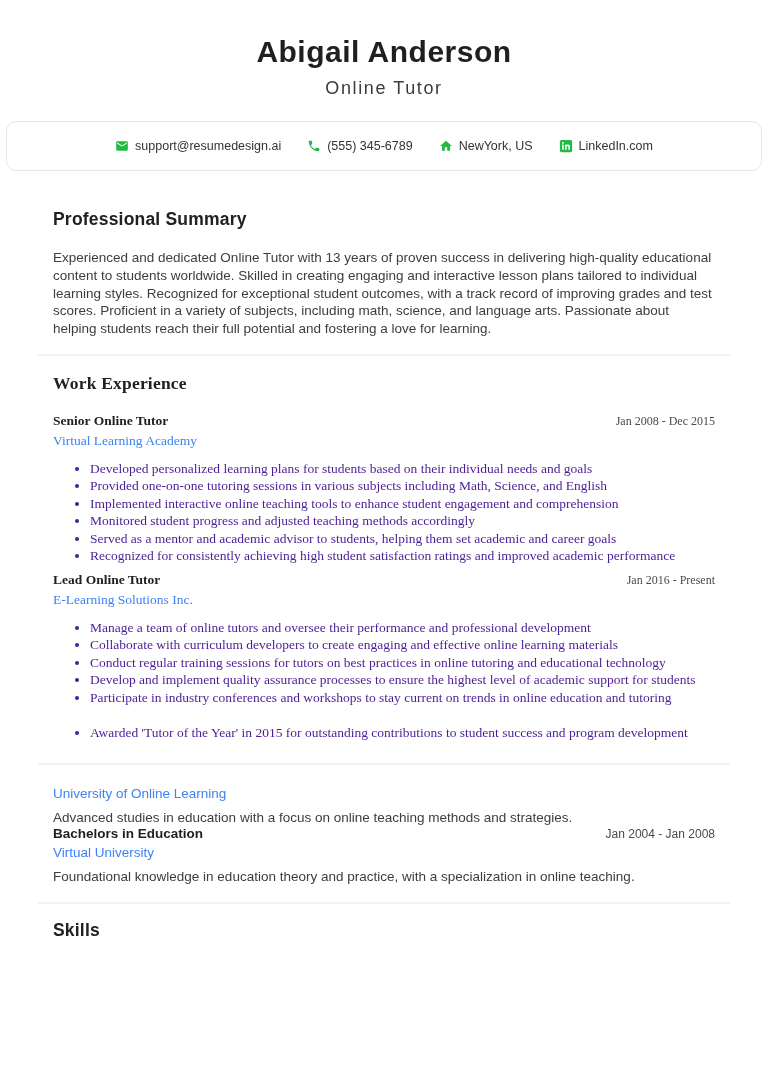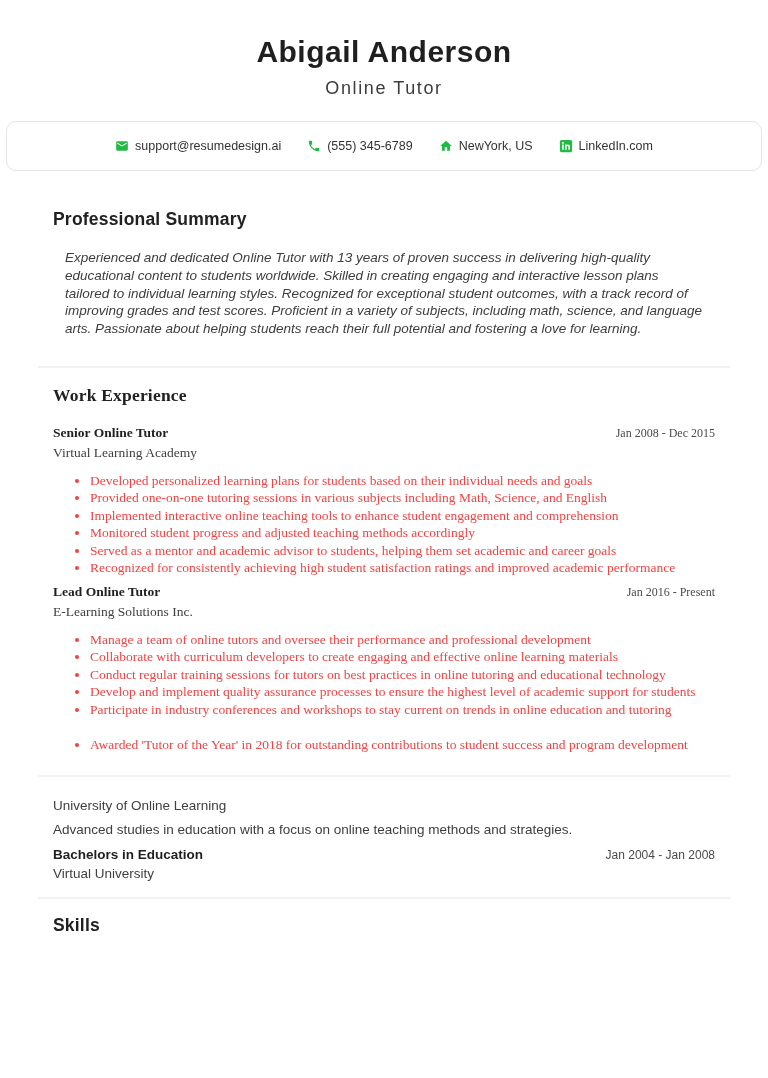--- a/index.html
+++ b/index.html
@@ -39,38 +39,38 @@
   .section { padding: 0 15px; }
   .divider { border-top: 2px solid #f2f2f2; }
 
   h2.sec-heading {
     font-size: 17.5px; font-weight: 700; color: #212121;
     margin: 0 0 19px 0; letter-spacing: 0.2px;
   }
 
   .sec-summary { padding-top: 38px; padding-bottom: 16px; }
   .summary-text {
-    font-size: 13.5px; line-height: 17.8px; color: #3d3d3d; margin: 12px; font-style: italic;
+    font-size: 13.5px; line-height: 17.8px; color: #3d3d3d; margin: 0;
   }
 
   .sec-experience { padding-top: 17px; padding-bottom: 14px; font-family: Liberation Serif, serif; }
   .item-header { display: flex; justify-content: space-between; align-items: baseline; }
   .item-title { font-size: 13.5px; font-weight: 700; color: #1f1f1f; }
   .item-dates { font-size: 12px; color: #4a4a4a; white-space: nowrap; }
-  .item-org { font-size: 13.5px; color: #404040; margin-top: 4px; }
+  .item-org { font-size: 13.5px; color: #3b82f6; margin-top: 4px; }
   ul.bullets {
     margin: 11px 0 7px 0; padding-left: 37px;
-    font-size: 13.5px; line-height: 17.5px; color: #ef4444;
+    font-size: 13.5px; line-height: 17.5px; color: #4c1d95;
   }
   ul.bullets li { padding: 0; }
   ul.bullets li.gap-above { margin-top: 18px; }
   .job + .job { margin-top: 4px; }
 
   .sec-education { padding-top: 17px; padding-bottom: 16px; }
-  .degree + .degree { margin-top: 9px; }
+  .degree + .degree { }
   .degree-desc { font-size: 13.5px; color: #3d3d3d; margin-top: 8px; line-height: 17.5px; }
 
   .sec-skills { padding-top: 16px; }
 </style>
 </head>
 <body>
 
 <div class="page">
 
   <div class="header">
@@ -147,40 +147,41 @@
           <span class="item-title">Lead Online Tutor</span>
           <span class="item-dates">Jan 2016 - Present</span>
         </div>
         <div class="item-org">E-Learning Solutions Inc.</div>
         <ul class="bullets">
           <li>Manage a team of online tutors and oversee their performance and professional development</li>
           <li>Collaborate with curriculum developers to create engaging and effective online learning materials</li>
           <li>Conduct regular training sessions for tutors on best practices in online tutoring and educational technology</li>
           <li>Develop and implement quality assurance processes to ensure the highest level of academic support for students</li>
           <li>Participate in industry conferences and workshops to stay current on trends in online education and tutoring</li>
-          <li class="gap-above">Awarded 'Tutor of the Year' in 2018 for outstanding contributions to student success and program development</li>
+          <li class="gap-above">Awarded 'Tutor of the Year' in 2015 for outstanding contributions to student success and program development</li>
         </ul>
       </div>
     </div>
 
     <div class="divider"></div>
 
     <div class="section sec-education">
 
       <div class="degree">
         <div class="item-org">University of Online Learning</div>
         <div class="degree-desc">Advanced studies in education with a focus on online teaching methods and strategies.</div>
       </div>
 
       <div class="degree">
         <div class="item-header">
           <span class="item-title">Bachelors in Education</span>
           <span class="item-dates">Jan 2004 - Jan 2008</span>
         </div>
         <div class="item-org">Virtual University</div>
+        <div class="degree-desc">Foundational knowledge in education theory and practice, with a specialization in online teaching.</div>
       </div>
     </div>
 
     <div class="divider"></div>
 
     <div class="section sec-skills">
       <h2 class="sec-heading">Skills</h2>
 
     </div>
 

